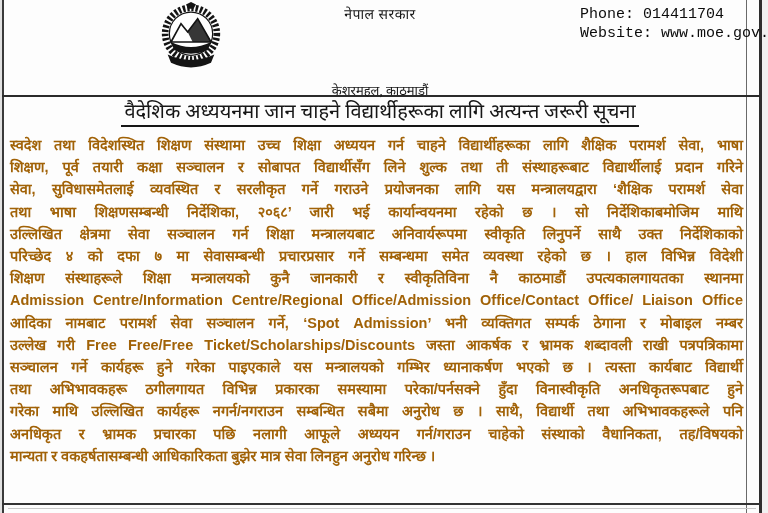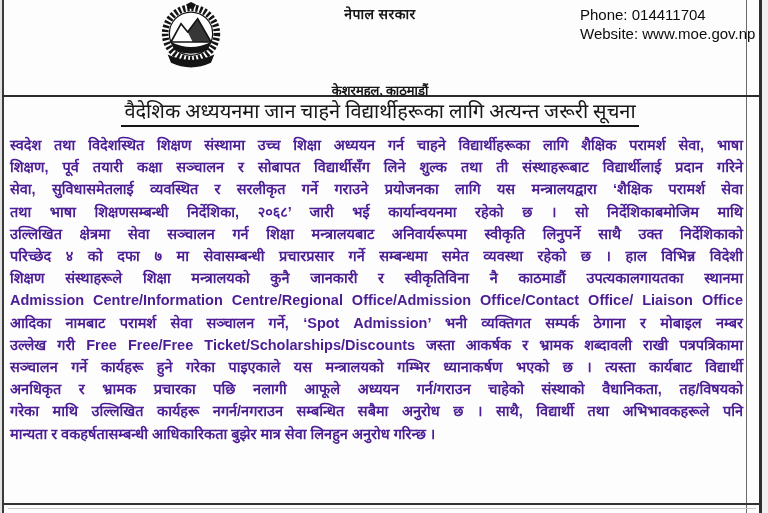--- a/index.html
+++ b/index.html
@@ -11,44 +11,44 @@
   .edge{position:absolute;background:#333;}
   .edge-left-outer{left:0;top:0;width:2px;height:513px;background:#e2e2e2;}
   .edge-left{left:2px;top:0;width:2px;height:513px;background:#3a3a3a;}
   .edge-right-inner{left:746px;top:0;width:1px;height:513px;background:#6a6a6a;}
   .edge-right{left:759px;top:0;width:3px;height:513px;background:#2e2e2e;}
   .edge-right-pad{left:762px;top:0;width:6px;height:513px;background:#f0f0f0;}
   .rule-top{left:2px;top:95px;width:758px;height:2px;background:#2b2b2b;}
   .rule-bottom{left:2px;top:503px;width:758px;height:2px;background:#333;}
   .rule-bottom2{left:8px;top:508px;width:748px;height:1px;background:#c9c9c9;}
 
-  .center-col{position:absolute;left:0;right:8px;text-align:center;font-weight:700;}
+  .center-col{position:absolute;left:0;right:8px;text-align:center;font-weight:400;}
   .gov-line{top:4px;font-size:14px;letter-spacing:.5px;}
   .ministry-line{top:24px;font-size:17px;}
   .branch-line{top:46px;font-size:25px;}
   .address-line{top:81px;font-size:13px;}
 
   .contact{
     position:absolute;left:580px;top:5px;width:166px;
-    font-family:Liberation Sans, sans-serif;font-size:15px;line-height:19px;color:#0c0c0c;
+    font-family:Liberation Mono, monospace;font-size:15px;line-height:19px;color:#0c0c0c;
   }
   .contact div{white-space:nowrap;}
 
   .emblem{position:absolute;left:148px;top:2px;}
 
   .notice-title-wrap{position:absolute;left:0;right:8px;top:99px;text-align:center;}
   .notice-title{
     display:inline-block;font-size:20px;font-weight:400;
     border-bottom:2px solid #161616;padding:0 3px 2px 3px;line-height:24px;
   }
 
   .body-text{
     position:absolute;top:134px;left:10px;width:733px;
     font-family:"Liberation Sans",sans-serif;
-    font-size:14.5px;line-height:22.2px;font-weight:600;color:#4c1d95;
+    font-size:14.5px;line-height:22.2px;font-weight:600;color:#a16207;
   }
   .body-line{text-align:justify;text-align-last:justify;}
   .body-line.last{text-align:left;text-align-last:left;}
 </style>
 </head>
 <body>
 
 <div class="page">
 
   <div class="edge edge-left-outer"></div>
@@ -89,18 +89,19 @@
     <div class="body-line">शिक्षण, पूर्व तयारी कक्षा सञ्चालन र सोबापत विद्यार्थीसँग लिने शुल्क तथा ती संस्थाहरूबाट विद्यार्थीलाई प्रदान गरिने</div>
     <div class="body-line">सेवा, सुविधासमेतलाई व्यवस्थित र सरलीकृत गर्ने गराउने प्रयोजनका लागि यस मन्त्रालयद्वारा ‘शैक्षिक परामर्श सेवा</div>
     <div class="body-line">तथा भाषा शिक्षणसम्बन्धी निर्देशिका, २०६८’ जारी भई कार्यान्वयनमा रहेको छ । सो निर्देशिकाबमोजिम माथि</div>
     <div class="body-line">उल्लिखित क्षेत्रमा सेवा सञ्चालन गर्न शिक्षा मन्त्रालयबाट अनिवार्यरूपमा स्वीकृति लिनुपर्ने साथै उक्त निर्देशिकाको</div>
     <div class="body-line">परिच्छेद ४ को दफा ७ मा सेवासम्बन्धी प्रचारप्रसार गर्ने सम्बन्धमा समेत व्यवस्था रहेको छ । हाल विभिन्न विदेशी</div>
     <div class="body-line">शिक्षण संस्थाहरूले शिक्षा मन्त्रालयको कुनै जानकारी र स्वीकृतिविना नै काठमाडौं उपत्यकालगायतका स्थानमा</div>
     <div class="body-line">Admission Centre/Information Centre/Regional Office/Admission Office/Contact Office/ Liaison Office</div>
     <div class="body-line">आदिका नामबाट परामर्श सेवा सञ्चालन गर्ने, ‘Spot Admission’ भनी व्यक्तिगत सम्पर्क ठेगाना र मोबाइल नम्बर</div>
     <div class="body-line">उल्लेख गरी Free Free/Free Ticket/Scholarships/Discounts जस्ता आकर्षक र भ्रामक शब्दावली राखी पत्रपत्रिकामा</div>
     <div class="body-line">सञ्चालन गर्ने कार्यहरू हुने गरेका पाइएकाले यस मन्त्रालयको गम्भिर ध्यानाकर्षण भएको छ । त्यस्ता कार्यबाट विद्यार्थी</div>
+    <div class="body-line">तथा अभिभावकहरू ठगीलगायत विभिन्न प्रकारका समस्यामा परेका/पर्नसक्ने हुँदा विनास्वीकृति अनधिकृतरूपबाट हुने</div>
+    <div class="body-line">गरेका माथि उल्लिखित कार्यहरू नगर्न/नगराउन सम्बन्धित सबैमा अनुरोध छ । साथै, विद्यार्थी तथा अभिभावकहरूले पनि</div>
     <div class="body-line">अनधिकृत र भ्रामक प्रचारका पछि नलागी आफूले अध्ययन गर्न/गराउन चाहेको संस्थाको वैधानिकता, तह/विषयको</div>
-    <div class="body-line">गरेका माथि उल्लिखित कार्यहरू नगर्न/नगराउन सम्बन्धित सबैमा अनुरोध छ । साथै, विद्यार्थी तथा अभिभावकहरूले पनि</div>
     <div class="body-line last">मान्यता र वकहर्षतासम्बन्धी आधिकारिकता बुझेर मात्र सेवा लिनहुन अनुरोध गरिन्छ ।</div>
   </div>
 
 </div>
 
 </body></html>

